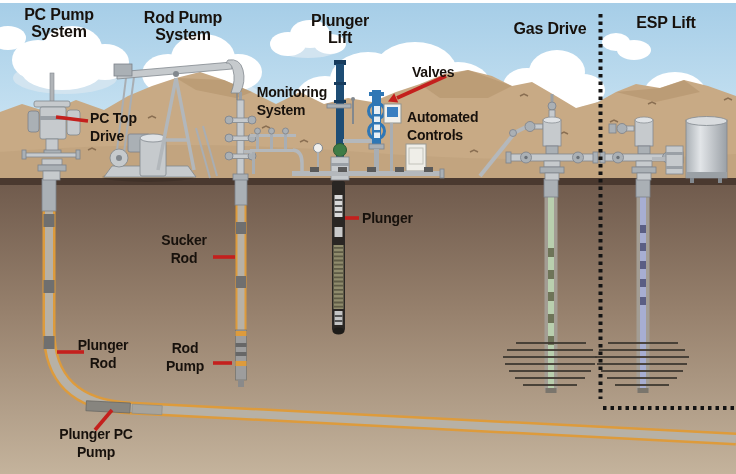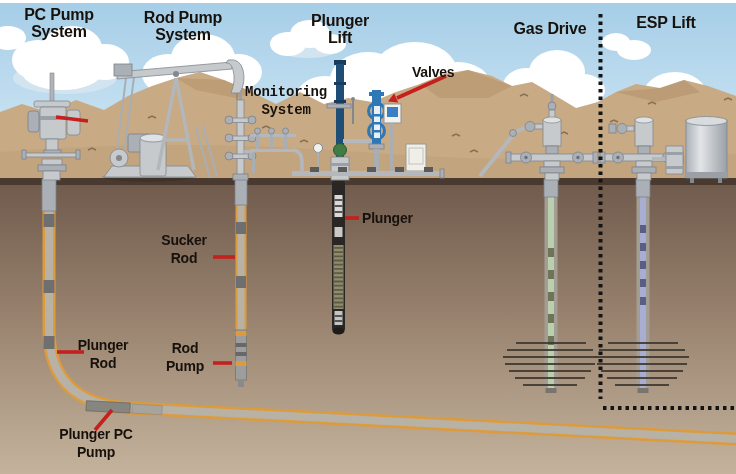--- a/index.html
+++ b/index.html
@@ -9,21 +9,21 @@
     background:#c4b5fd;
   }
   .stage svg{position:absolute;left:0;top:0;z-index:1;}
   .lbl{
     position:absolute;z-index:3;color:var(--labelText,#17110c);
     font-weight:bold;white-space:nowrap;letter-spacing:-0.2px;
   }
   .t{font-size:16px;line-height:1.07;}
   .c{font-size:14px;line-height:1.26;}
   .ctr{transform:translateX(-50%);text-align:center;}
-  .rt{text-align:center;font-family:Liberation Mono, monospace;}
+  .rt{text-align:left;}
   .lbl span{display:block;}
   
   .st{fill:#c6cacd;stroke:#82888e;stroke-width:.8;}
   .stD{fill:#aab0b5;stroke:#7c828a;stroke-width:.8;}
   .pipeThin{stroke:#a9aeb3;stroke-width:2;fill:none;}
   .dk{fill:#5a5a5a;}
   .arrow{stroke:var(--arrowRed,#c4201d);stroke-width:3.6;fill:none;}
   .arrowhead{fill:var(--arrowRed,#c4201d);}
   .frac{stroke:var(--fracture,#3f3931);stroke-width:2.2;opacity:.9;}
   .dot{stroke:var(--dotted,#141414);stroke-width:4;stroke-dasharray:3.5 4;fill:none;}
@@ -421,27 +421,35 @@
     <span>Plunger</span>
     <span>Lift</span>
   </div>
   <div class="lbl t ctr" style="left:550px;top:20px;">
     <span>Gas Drive</span>
   </div>
   <div class="lbl t ctr" style="left:666px;top:14px;">
     <span>ESP Lift</span>
   </div>
 
+  <div class="lbl c" style="left:90px;top:110px;">
+    <span>PC Top</span>
+    <span>Drive</span>
+  </div>
   <div class="lbl c rt" style="right:409px;top:84px;">
     <span>Monitoring</span>
     <span>System</span>
   </div>
   <div class="lbl c" style="left:412px;top:64px;">
     <span>Valves</span>
   </div>
+  <div class="lbl c" style="left:407px;top:109px;">
+    <span>Automated</span>
+    <span>Controls</span>
+  </div>
   <div class="lbl c" style="left:362px;top:210px;">
     <span>Plunger</span>
   </div>
   <div class="lbl c ctr" style="left:184px;top:232px;">
     <span>Sucker</span>
     <span>Rod</span>
   </div>
   <div class="lbl c ctr" style="left:103px;top:337px;">
     <span>Plunger</span>
     <span>Rod</span>

